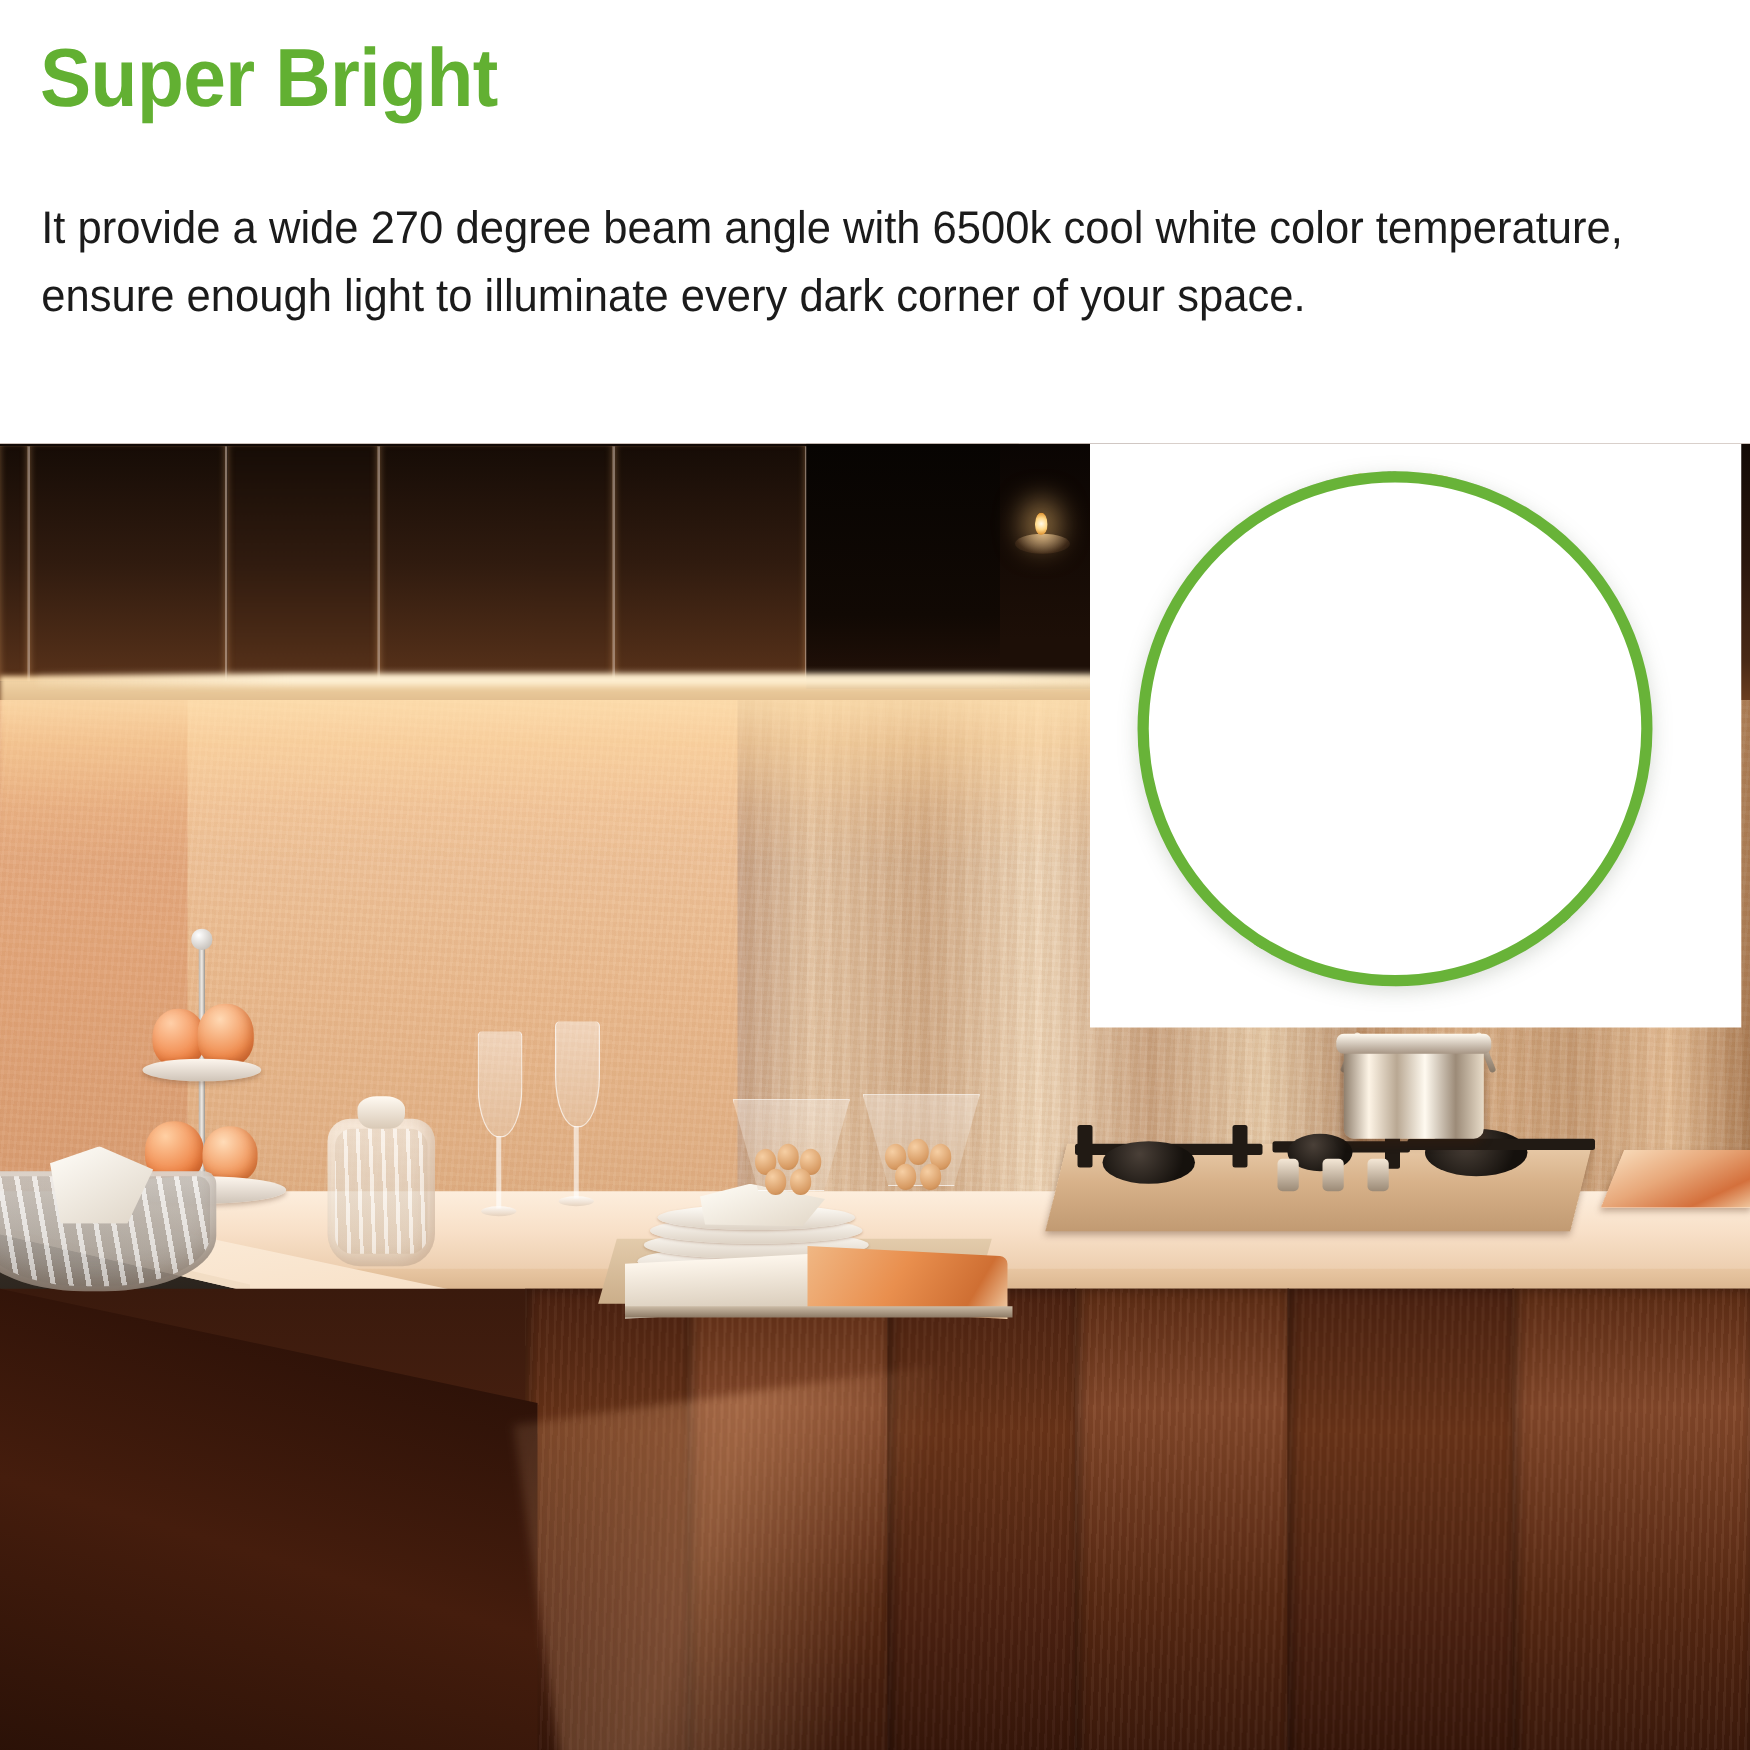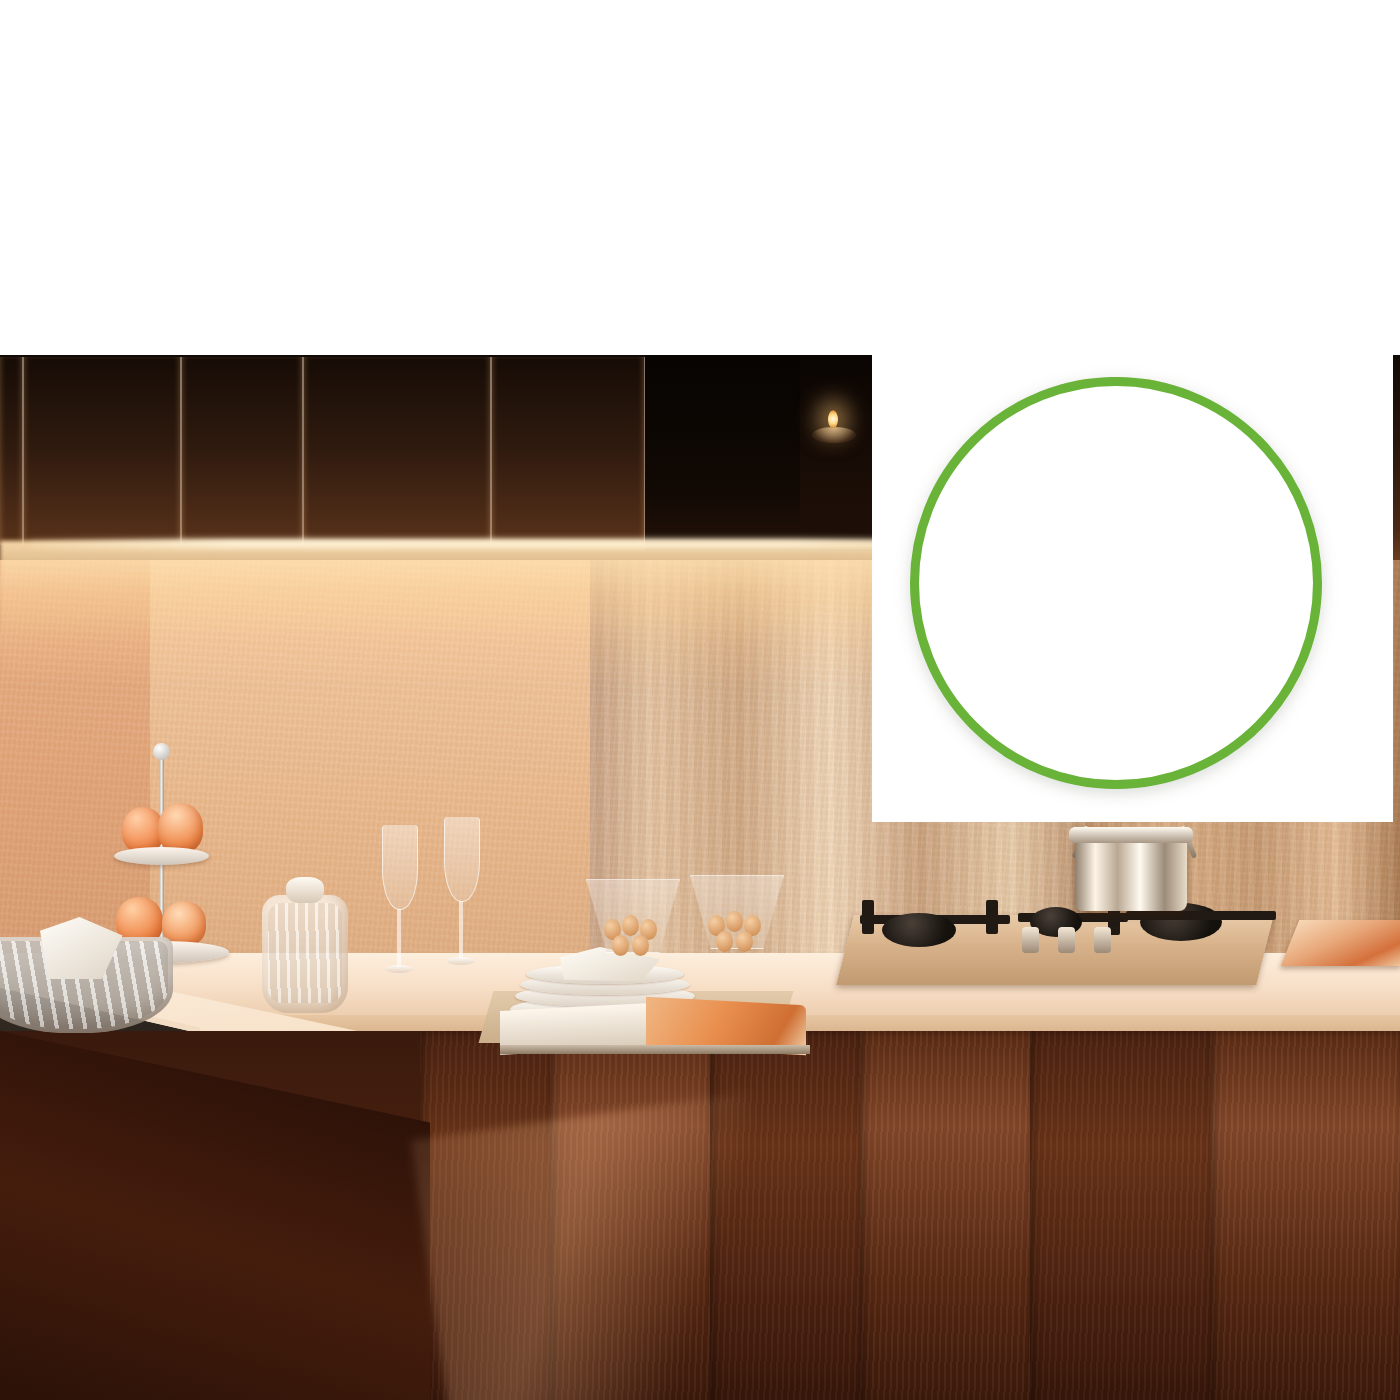--- a/index.html
+++ b/index.html
@@ -310,20 +310,24 @@
     text-align:center;font-family:"Liberation Sans", sans-serif;
     letter-spacing:1px;line-height:1;
   }
   .deg sup{font-size:38px;vertical-align:super;}
 </style>
 </head>
 <body>
 
 <div class="page">
 
+  <div class="textblock">
+    <div class="headline" style="color:#62B032">Super Bright</div>
+    <div class="subcopy">It provide a wide 270 degree beam angle with 6500k cool white color temperature, ensure enough light to illuminate every dark corner of your space.</div>
+  </div>
 
   <div class="photo">
 
     <div class="wall"></div>
     <div class="wall-left"></div>
     <div class="steel"></div>
     <div class="steel2"></div>
     <div class="steel-sheen"></div>
     <div class="wall-tex"></div>
 

